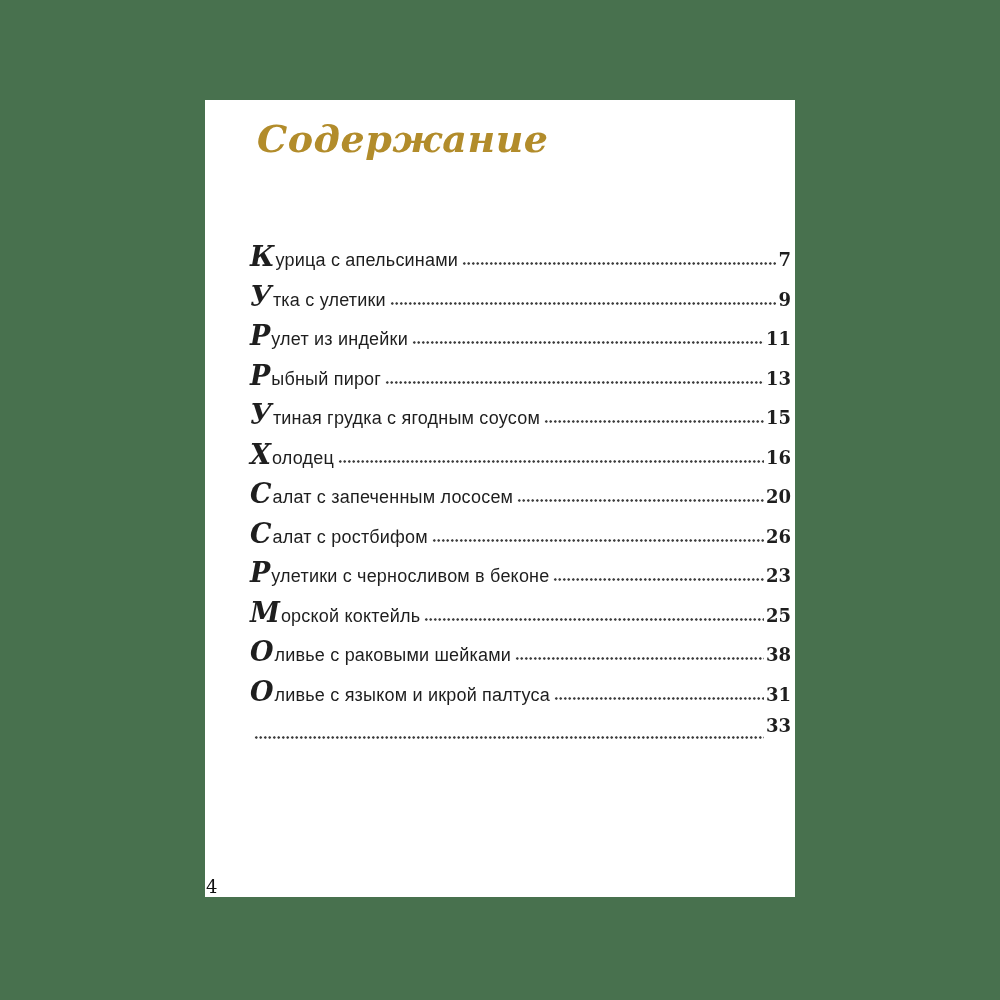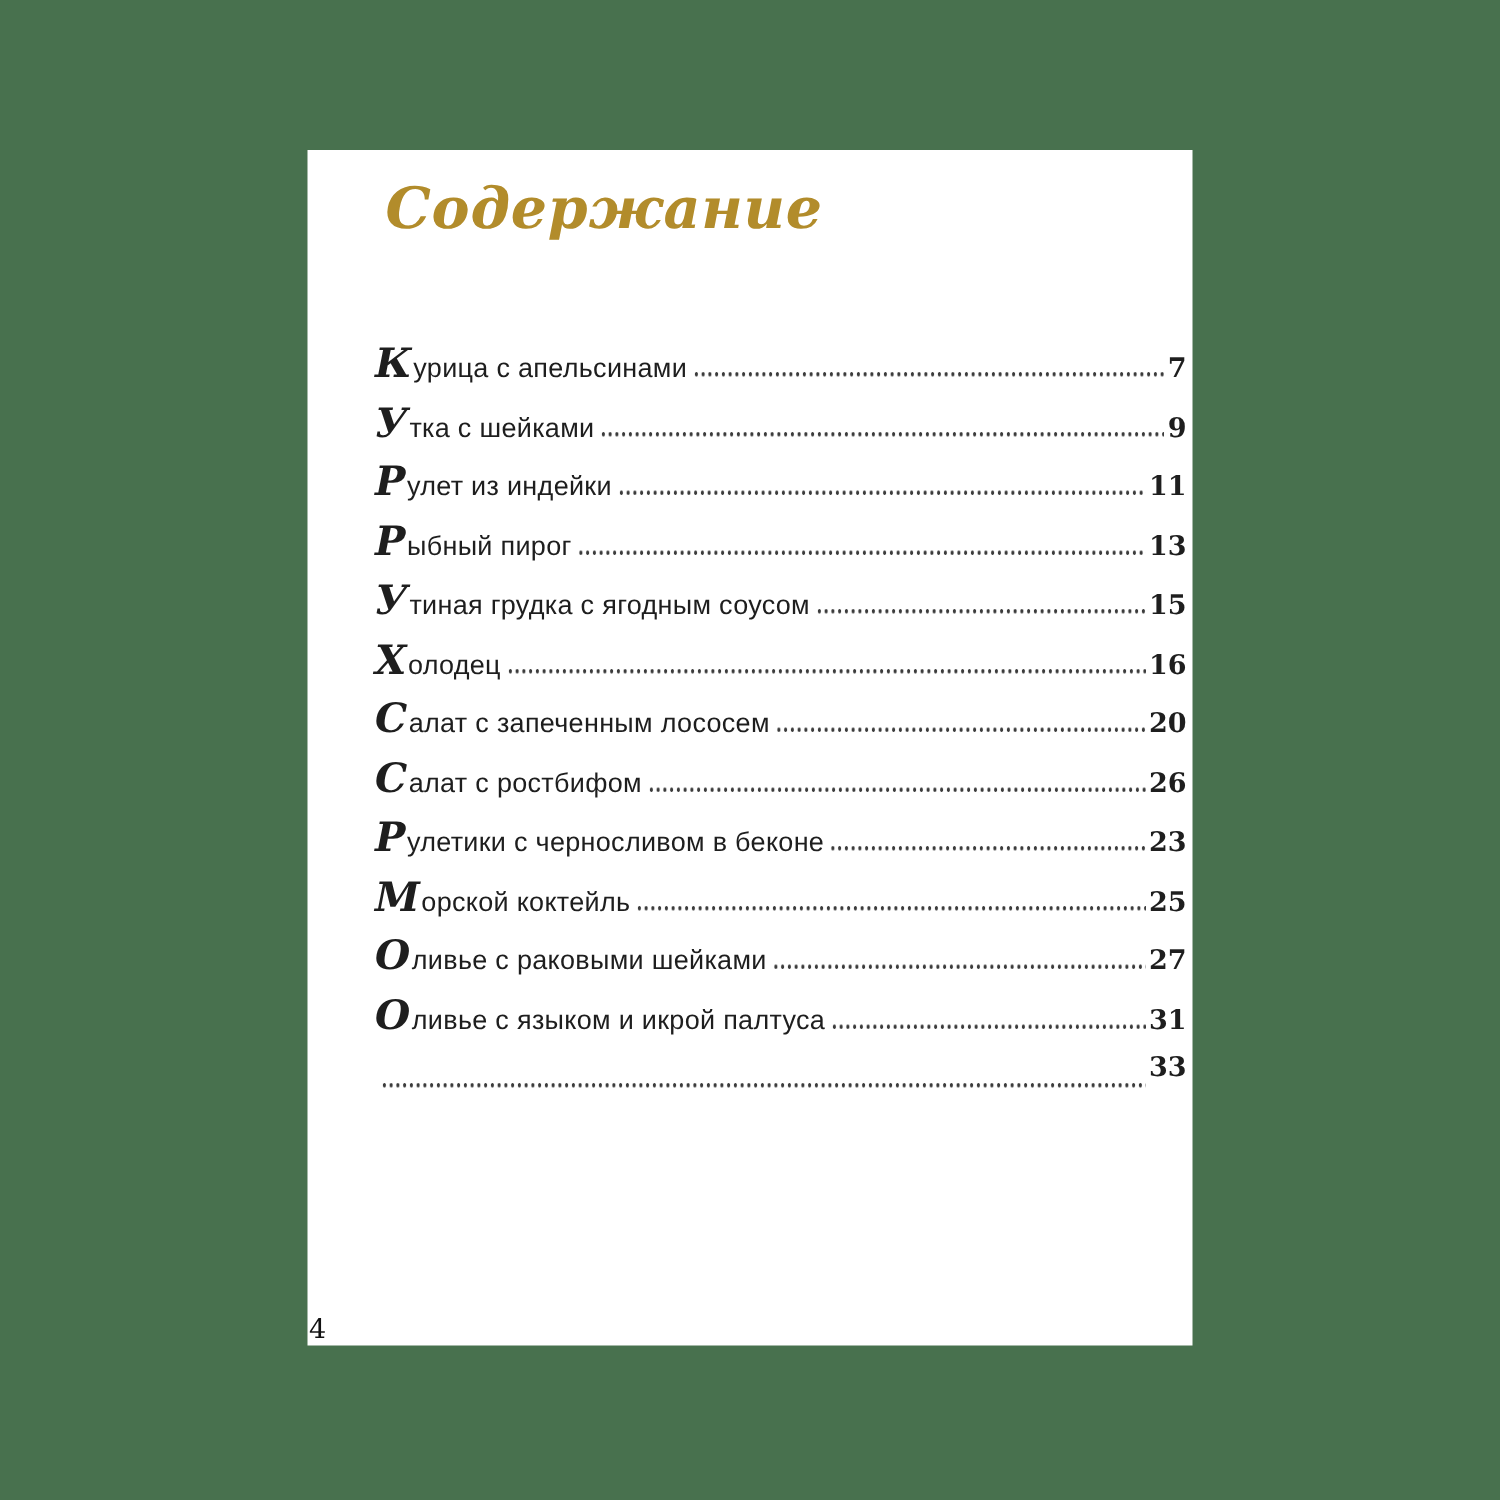--- a/index.html
+++ b/index.html
@@ -29,21 +29,21 @@
     font-style: italic;
     font-weight: bold;
     font-size: 38px;
     line-height: 1.1;
     color: var(--gold, #B28C2B);
     letter-spacing: 0.5px;
     white-space: nowrap;
   }
   .toc {
     position: absolute;
-    top: 116px;
+    top: 130px;
     left: 45px;
     right: 4px;
   }
   .toc-row {
     height: 39.5px;
     padding-top: 13px;
     display: flex;
     align-items: baseline;
   }
   .dropcap {
@@ -96,21 +96,21 @@
   <div class="paper">
     <h1 class="title">Содержание</h1>
     <div class="toc" id="toc">
   <div class="toc-row">
     <span><span class="dropcap">К</span><span class="rest">урица с апельсинами</span></span>
     <span class="leader"></span>
     <span class="pagenum">7</span>
   </div>
 
   <div class="toc-row">
-    <span><span class="dropcap">У</span><span class="rest">тка с шейками</span></span>
+    <span><span class="dropcap">У</span><span class="rest">тка с улетики</span></span>
     <span class="leader"></span>
     <span class="pagenum">9</span>
   </div>
 
   <div class="toc-row">
     <span><span class="dropcap">Р</span><span class="rest">улет из индейки</span></span>
     <span class="leader"></span>
     <span class="pagenum">11</span>
   </div>
 
@@ -152,21 +152,21 @@
 
   <div class="toc-row">
     <span><span class="dropcap">М</span><span class="rest">орской коктейль</span></span>
     <span class="leader"></span>
     <span class="pagenum">25</span>
   </div>
 
   <div class="toc-row">
     <span><span class="dropcap">О</span><span class="rest">ливье с раковыми шейками</span></span>
     <span class="leader"></span>
-    <span class="pagenum">27</span>
+    <span class="pagenum">38</span>
   </div>
 
 
   <div class="toc-row">
     <span><span class="dropcap">О</span><span class="rest">ливье с языком и икрой палтуса</span></span>
     <span class="leader"></span>
     <span class="pagenum">31</span>
   </div>
 
   <div class="toc-row">

